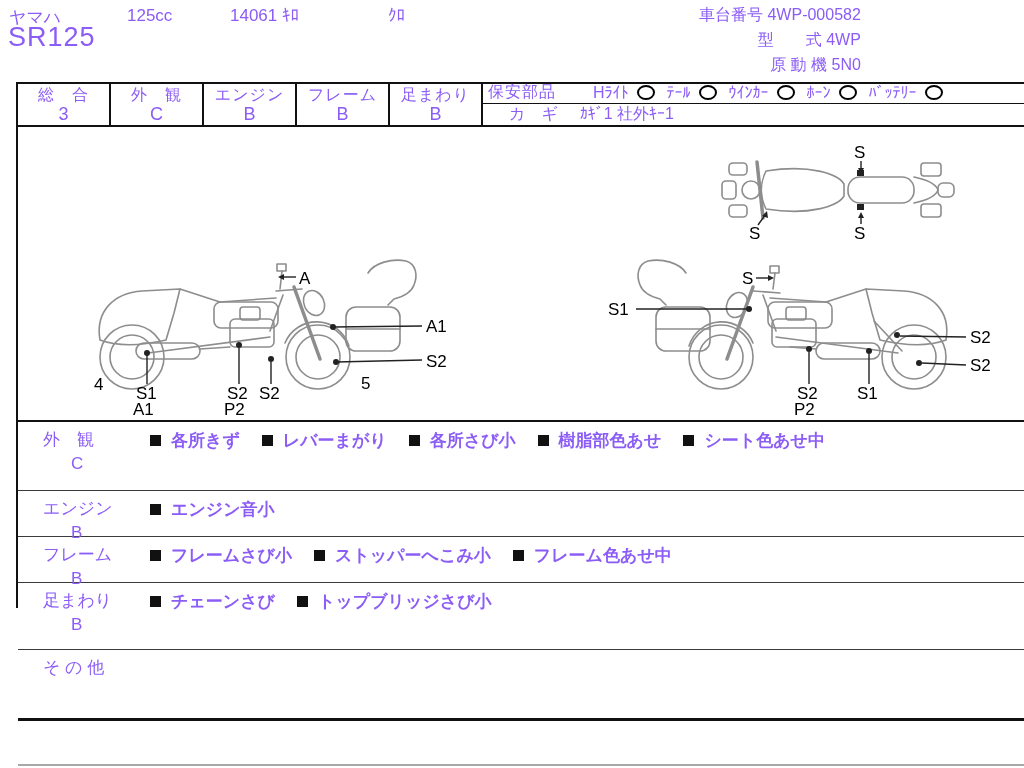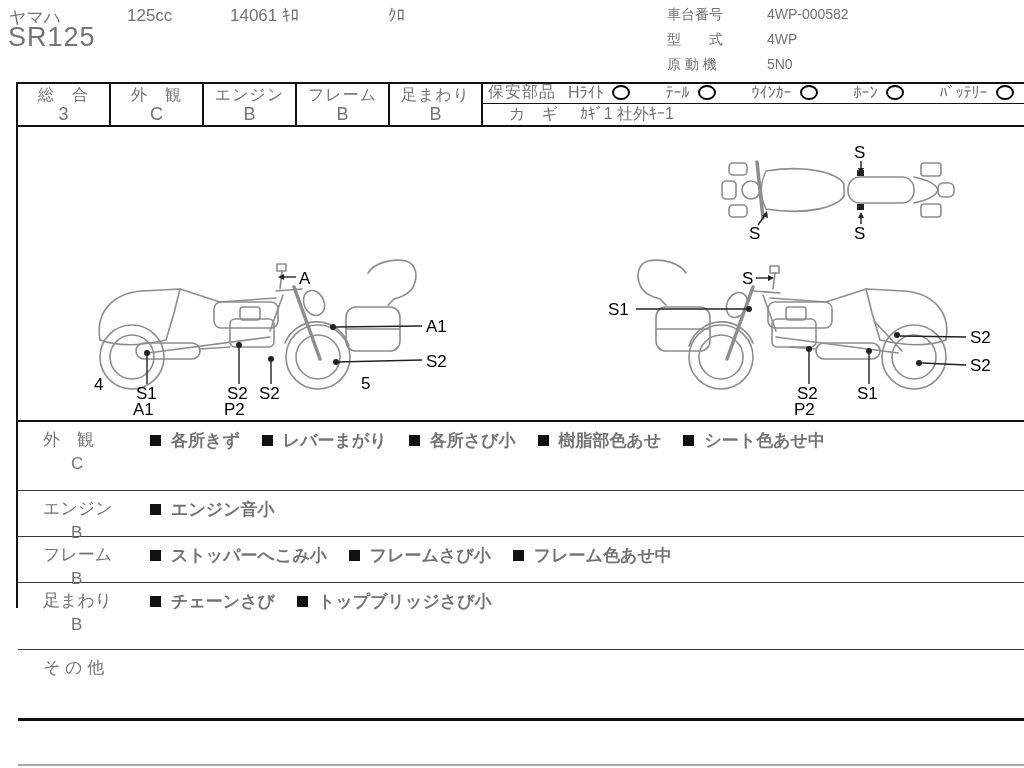--- a/index.html
+++ b/index.html
@@ -1,46 +1,46 @@
 <!DOCTYPE html>
 <html><head>
 <meta charset="utf-8">
 <style>
   html,body{margin:0;padding:0;background:#e8e8e8;}
   .sheet{
     position:relative;width:1024px;height:768px;background:#ffffff;
-    font-family:"Liberation Sans","DejaVu Sans",sans-serif;color:#737373;
+    font-family:"Liberation Sans","DejaVu Sans",sans-serif;color:#8b5cf6;
     overflow:hidden;
   }
   
   .top-header{position:absolute;top:0;left:0;width:1024px;height:82px;}
   .th-line1{position:absolute;top:6px;left:0;width:660px;height:22px;font-size:17px;}
   .th-line1 .maker{position:absolute;left:9px;}
   .th-line1 .disp{position:absolute;left:127px;}
   .th-line1 .mileage{position:absolute;left:230px;}
   .th-line1 .colorcode{position:absolute;left:388px;}
   .model{position:absolute;top:22px;left:8px;font-size:27px;letter-spacing:1px;}
-  .th-right{position:absolute;top:2px;left:667px;font-size:14px;line-height:25px;}
+  .th-right{position:absolute;top:2px;left:667px;font-size:16px;line-height:25px;text-align:right;}
   .th-right .lbl{display:inline-block;min-width:96px;}
   
   .framed{position:absolute;top:82px;left:16px;width:1024px;height:526px;
     border-left:2px solid #111;border-right:2px solid #111;box-sizing:border-box;}
   
   .grades-row{height:45px;border-top:2px solid #111;border-bottom:2px solid #111;
     box-sizing:border-box;display:flex;}
   .gcells{display:flex;width:465px;flex:none;}
   .gcell{width:93px;flex:none;border-right:2px solid #111;box-sizing:border-box;
     text-align:center;display:flex;flex-direction:column;justify-content:center;}
   .gcell .glabel{font-size:16px;line-height:19px;letter-spacing:1px;}
   .gcell .ggrade{font-size:18px;line-height:20px;}
   .safety{flex:1;display:flex;flex-direction:column;justify-content:flex-end;}
   .safety-row{height:22px;border-bottom:1px solid #111;box-sizing:content-box;
     display:flex;align-items:center;padding-left:5px;font-size:16px;}
   .safety-title{margin-right:12px;letter-spacing:1px;}
-  .sitems{display:flex;align-items:center;gap:36px;}
+  .sitems{display:flex;align-items:center;gap:12px;margin-left:25px;}
   .sitem{display:inline-flex;align-items:center;gap:8px;}
   .scircle{display:inline-block;width:14px;height:11px;border:2px solid #000;
     border-radius:50%;flex:none;}
   .key-row{height:21px;display:flex;align-items:center;padding-left:26px;font-size:16px;}
   .key-label{margin-right:22px;}
   
   .diagram-box{height:295px;border-bottom:2px solid #111;box-sizing:border-box;position:relative;}
   .diagram-box svg{position:absolute;top:0;left:0;}
   .bike{stroke:#8d8d8d;stroke-width:1.6;fill:none;stroke-linejoin:round;stroke-linecap:round;}
   .bike-thick{stroke:#8d8d8d;stroke-width:3.5;fill:none;stroke-linecap:round;}
@@ -322,25 +322,25 @@
 
     <div class="cond-row" style="height:46px">
       <div class="cond-label">
         <div>フレーム</div>
         <div class="cond-grade">B</div>
       </div>
       <div class="cond-items">
 
       <span class="defect">
           <span class="sq"></span>
+          <span>フレームさび小</span>
+        </span>
+          <span class="defect">
+          <span class="sq"></span>
           <span>ストッパーへこみ小</span>
-        </span>
-          <span class="defect">
-          <span class="sq"></span>
-          <span>フレームさび小</span>
         </span>
           <span class="defect">
           <span class="sq"></span>
           <span>フレーム色あせ中</span>
         </span>
         </div>
     </div>
 
     <div class="cond-row" style="height:67px">
       <div class="cond-label">

